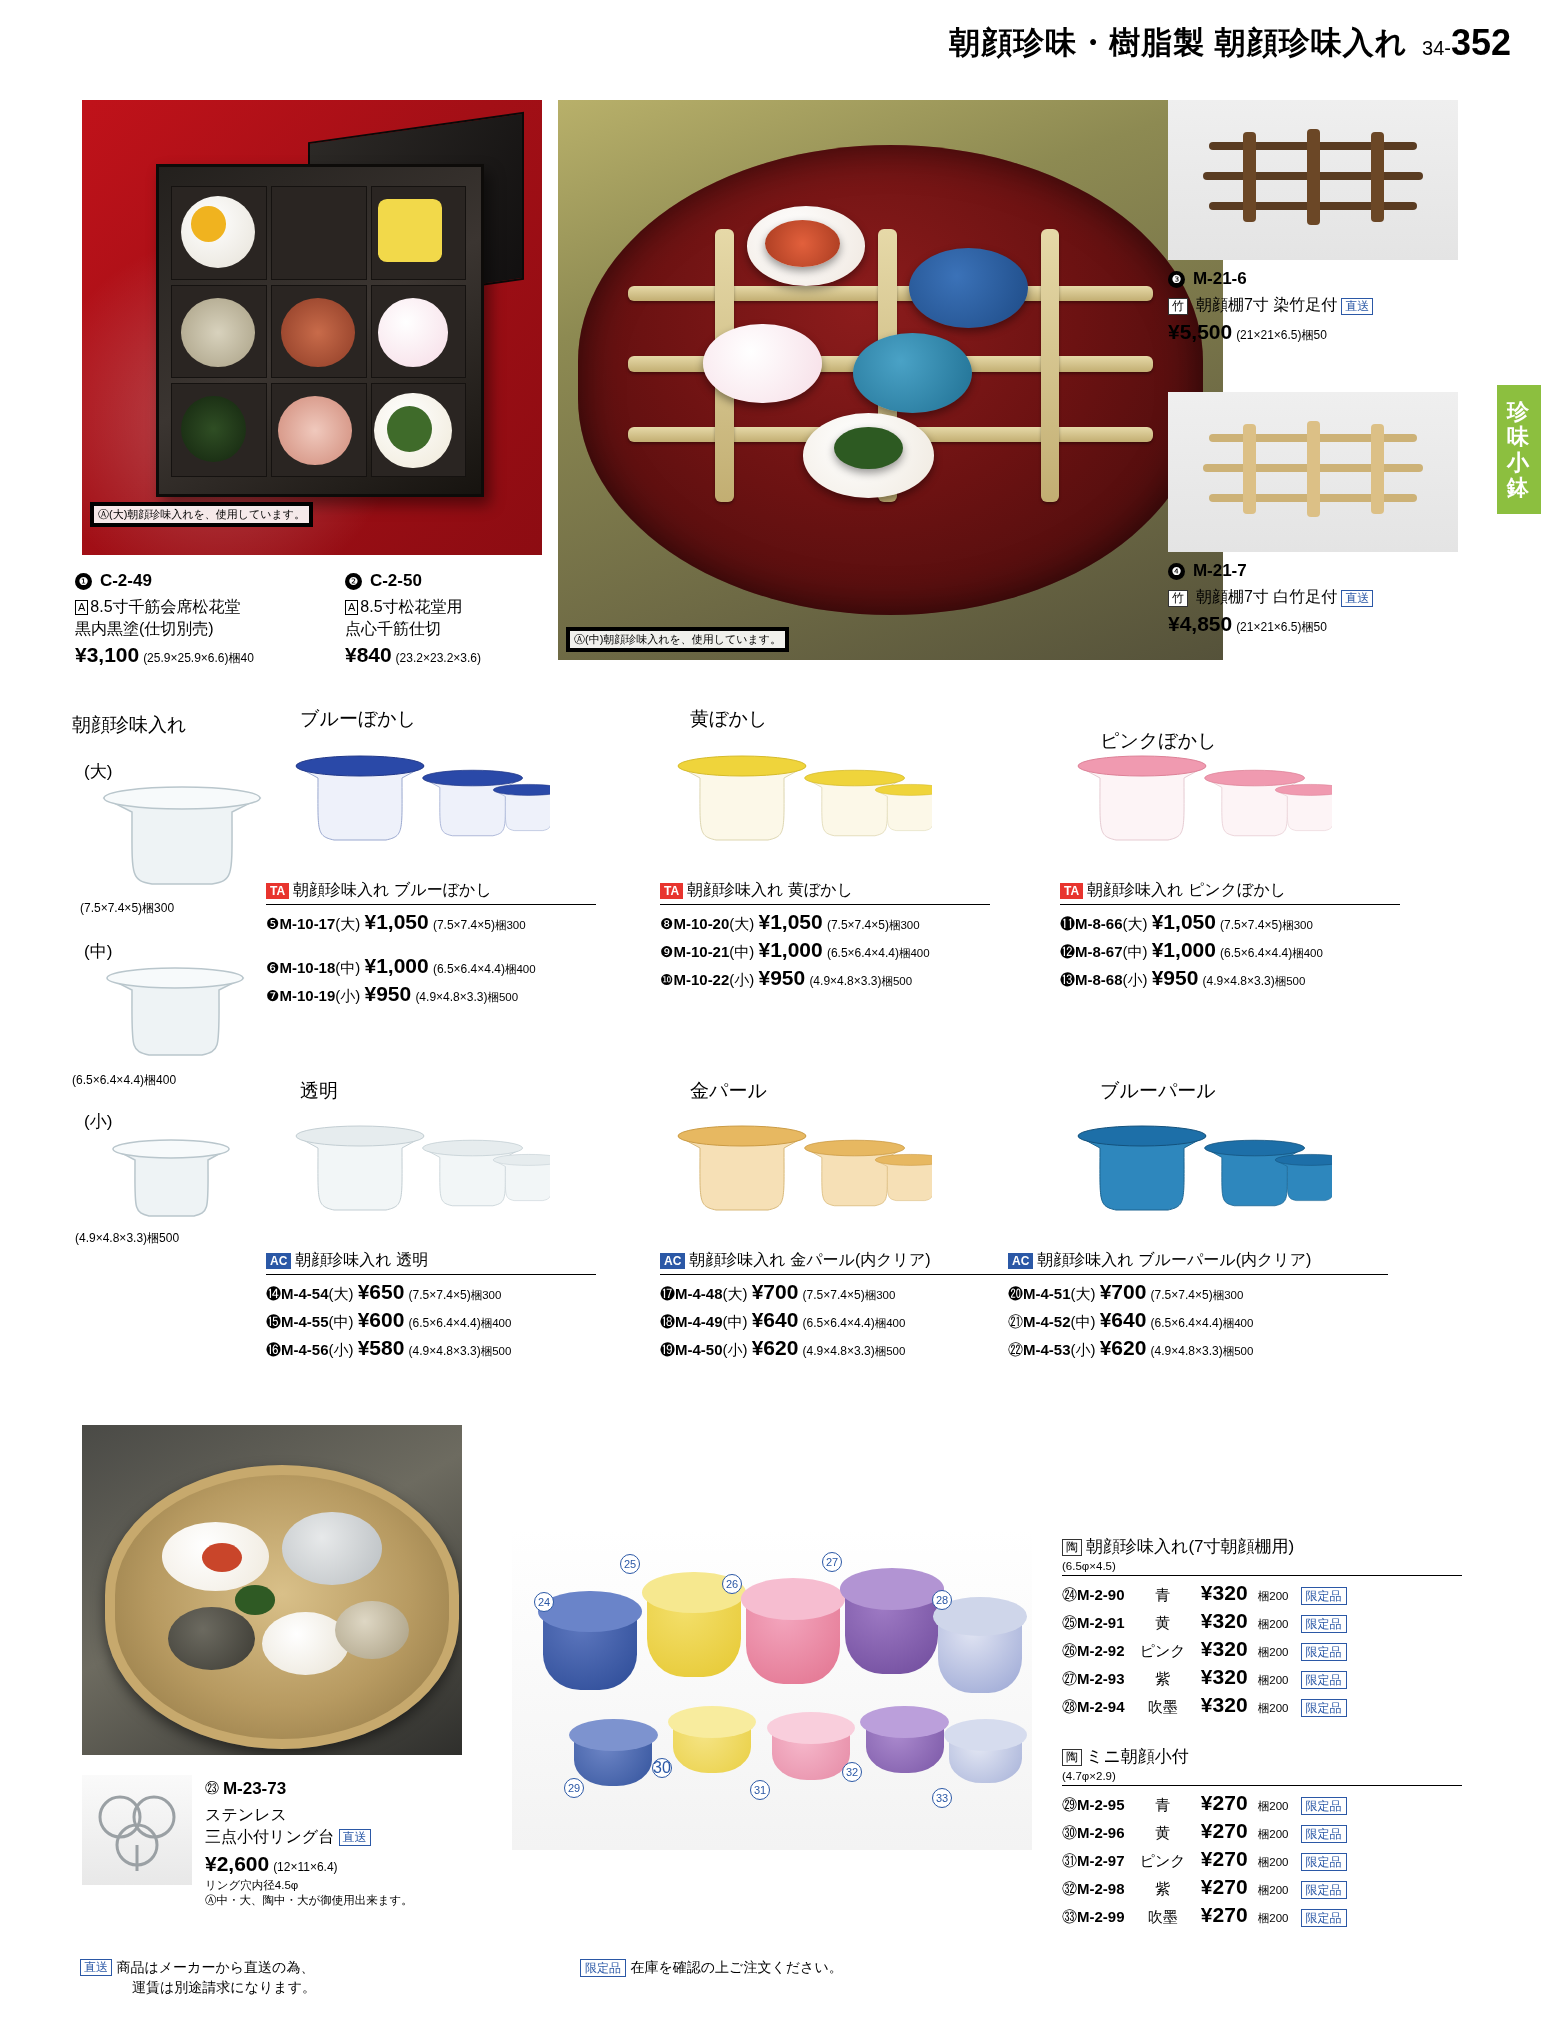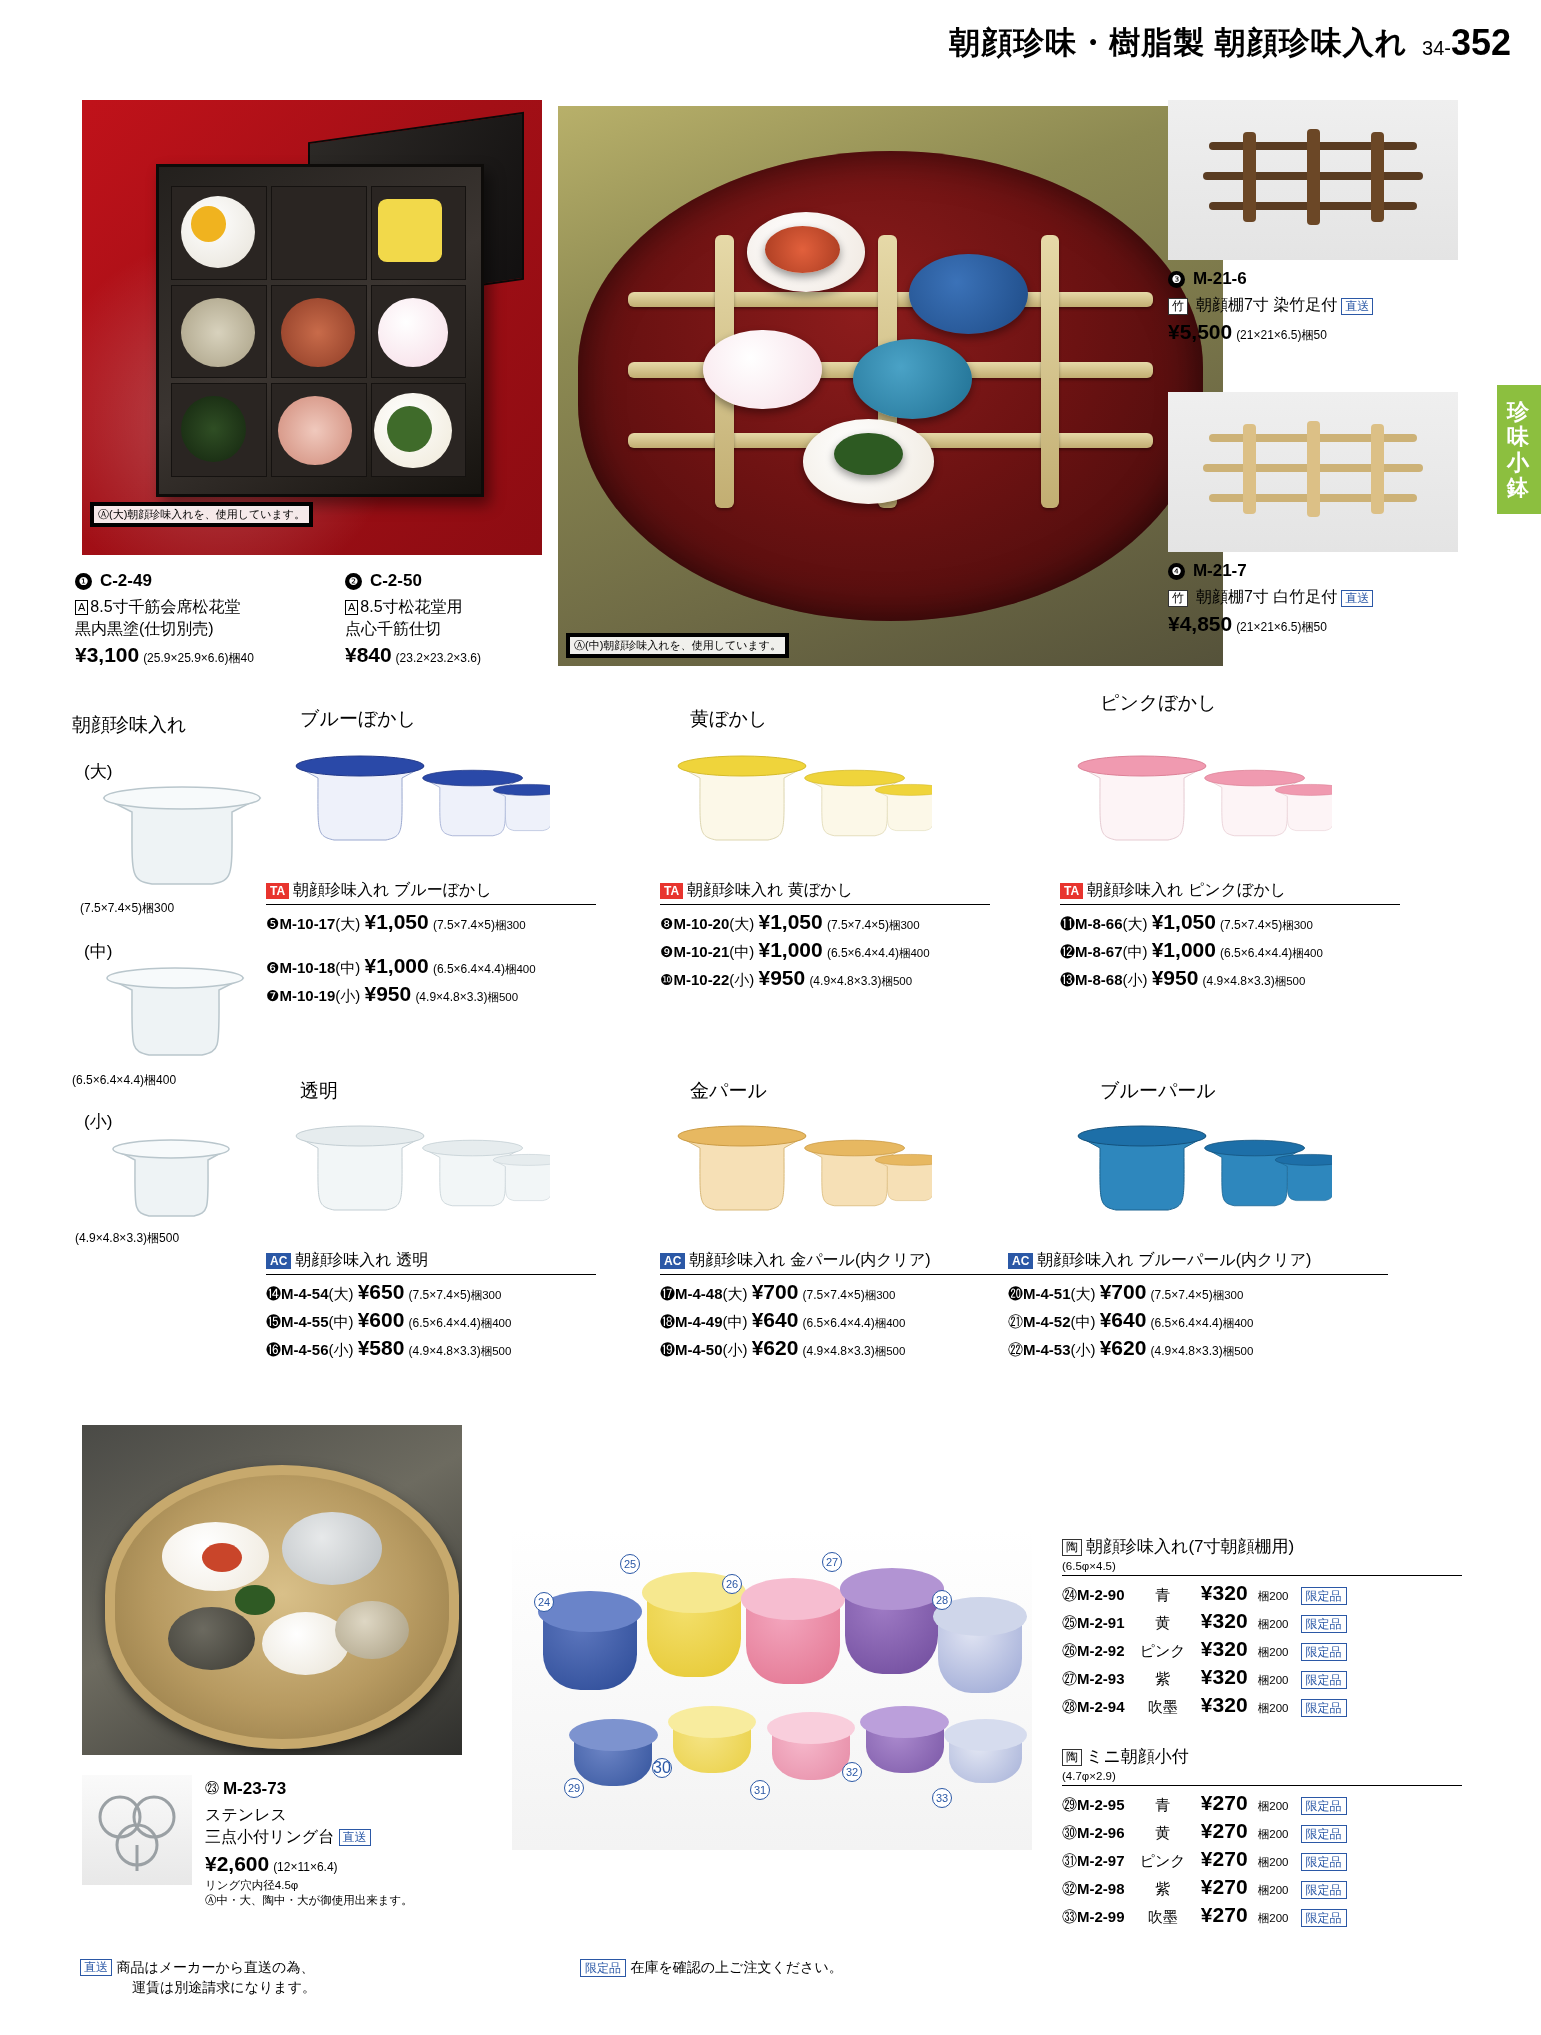--- a/index.html
+++ b/index.html
@@ -120,21 +120,21 @@
       <div class="food" style="left:37%;top:70%;width:23%;height:21%;background:radial-gradient(circle,#f0c9bd,#d08a79);"></div>
       <div class="food" style="left:67%;top:69%;width:24%;height:23%;background:radial-gradient(circle at 40% 35%,#fff,#efe9d8);"></div>
       <div class="food" style="left:71%;top:73%;width:14%;height:14%;background:#3f6b2a;"></div>
     </div>
   </div>
   <div class="note-inimg" style="left:8px;bottom:28px;">
     <span>Ⓐ(大)朝顔珍味入れを、使用しています。</span>
   </div>
 </div>
 
-<div class="photo" id="photo2" style="left:558px;top:100px;width:665px;height:560px;margin-top:6px;">
+<div class="photo" id="photo2" style="left:558px;top:100px;width:665px;height:560px;">
   <div class="ph-inner">
     <div class="tray">
       <div class="stick" style="left:8%;top:30%;width:84%;height:3.2%;"></div>
       <div class="stick" style="left:8%;top:45%;width:84%;height:3.2%;"></div>
       <div class="stick" style="left:8%;top:60%;width:84%;height:3.2%;"></div>
       <div class="stick" style="left:22%;top:18%;width:3%;height:58%;"></div>
       <div class="stick" style="left:48%;top:18%;width:3%;height:58%;"></div>
       <div class="stick" style="left:74%;top:18%;width:3%;height:58%;"></div>
       <div class="bowl" style="left:27%;top:13%;width:19%;height:17%;background:radial-gradient(circle at 40% 35%,#fff,#efe7df);"></div>
       <div class="bowl" style="left:30%;top:16%;width:12%;height:10%;background:radial-gradient(circle,#e2603c,#a83b20);"></div>
@@ -349,21 +349,21 @@
     <span class="price">¥1,000</span>
     <span class="dims">(6.5×6.4×4.4)</span><span class="small">梱400</span>
   </div>
   <div class="row" style="margin-top:4px;">
     <span>❿</span><span class="c">M-10-22</span><span>(小)</span>
     <span class="price">¥950</span>
     <span class="dims">(4.9×4.8×3.3)</span><span class="small">梱500</span>
   </div>
 </div>
 
-<div class="abs" style="left:1100px;top:690px;">
+<div class="abs" style="left:1100px;top:728px;">
   <span class="grp-title">ピンクぼかし</span>
 </div>
 <div class="abs" style="left:1072px;top:748px;width:260px;height:100px;">
   <svg width="260" height="100" viewBox="0 0 260 100">
     <g>
       <path d="M6 18 C22 6 118 6 134 18 L112 30 C112 84 114 88 96 92 L44 92 C26 88 28 84 28 30 Z" fill="#fdf4f6" stroke="#e6cbd2"></path>
       <ellipse cx="70" cy="18" rx="64" ry="10" fill="#f09ab0" stroke="#dd8197"></ellipse>
     </g>
     <g transform="translate(128,16) scale(0.78)">
       <path d="M6 18 C22 6 118 6 134 18 L112 30 C112 84 114 88 96 92 L44 92 C26 88 28 84 28 30 Z" fill="#fdf4f6" stroke="#e6cbd2"></path>

